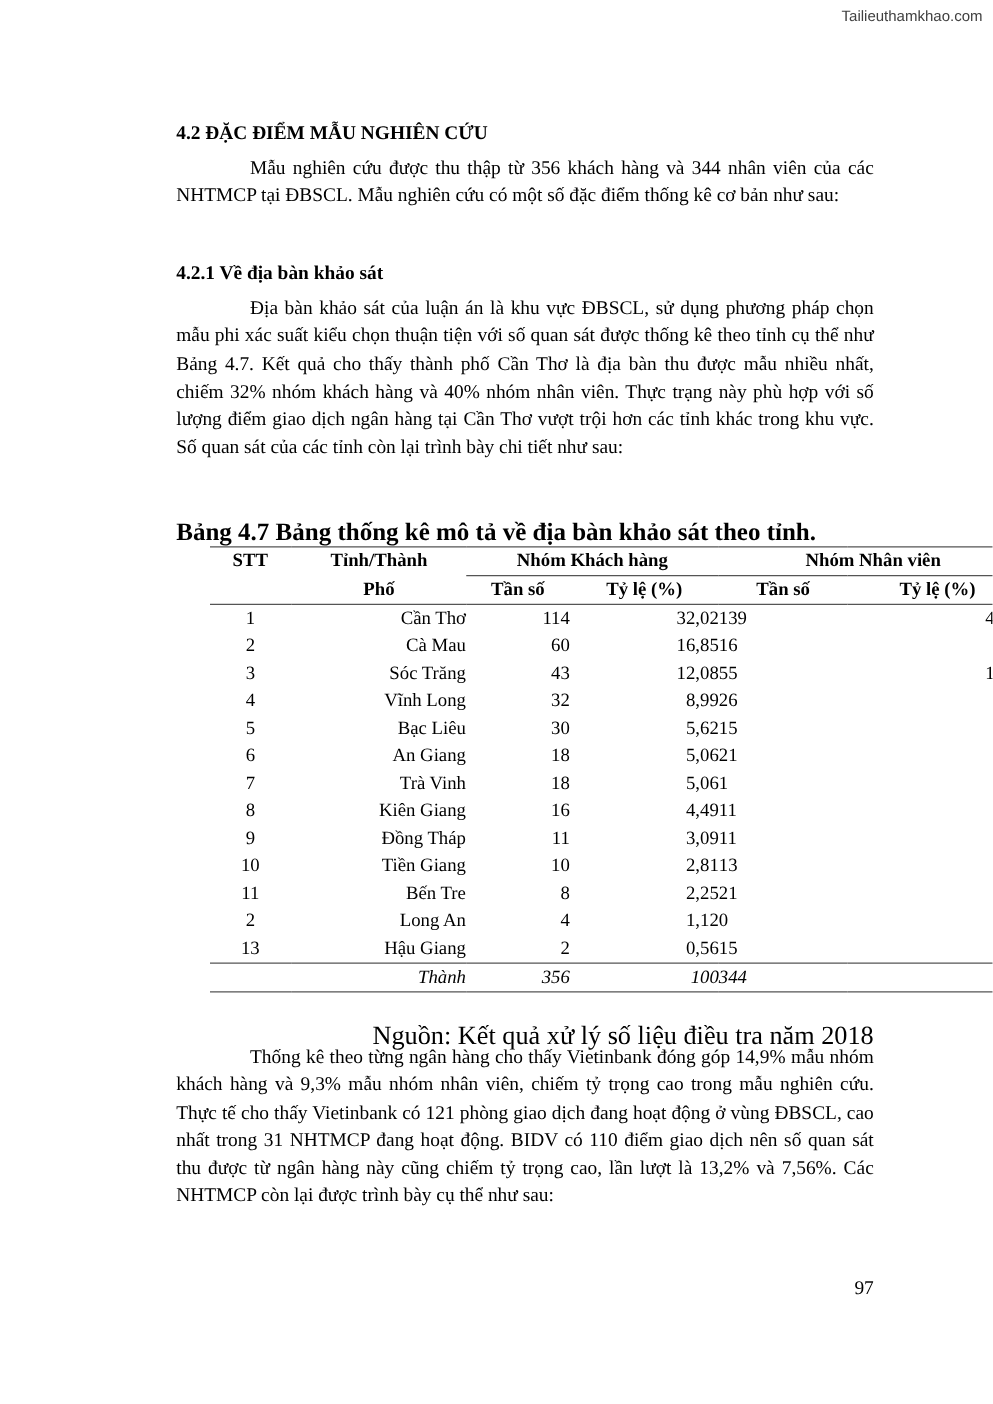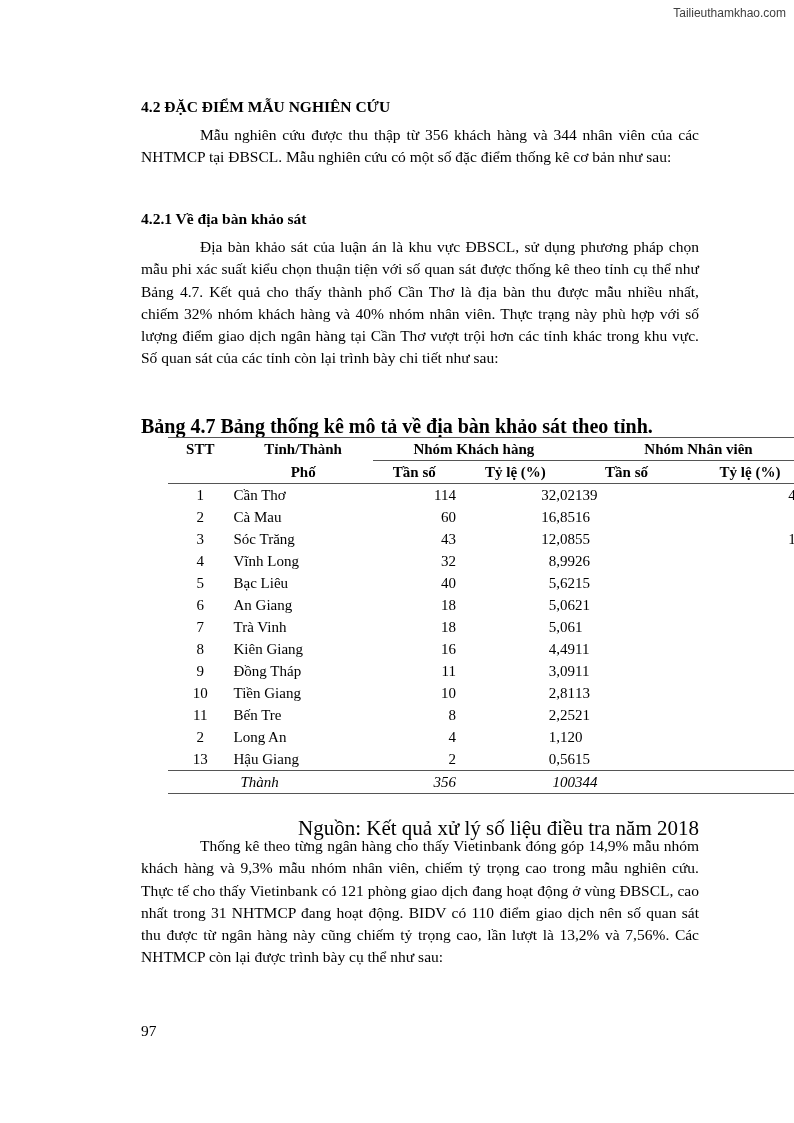--- a/index.html
+++ b/index.html
@@ -12,28 +12,28 @@
   .para { position:absolute; left:0; width:558px; font-size:15.5px; line-height:22.3px; text-align:justify; }
   .para .indent { display:inline-block; width:59px; }
   .h3 { position:absolute; left:0; font-weight:bold; font-size:15.5px; }
   .caption { position:absolute; top:415px; left:0; font-weight:bold; font-size:20px; white-space:nowrap; }
   table.t { position:absolute; top:437px; left:27px; width:654px; border-collapse:collapse; font-size:15px; }
   table.t td, table.t th { padding:0; height:22px; line-height:22px; }
   table.t th { font-weight:bold; }
   .bt { border-top:1.3px solid #555; }
   .bb { border-bottom:1.3px solid #555; }
   .c-stt { width:52px; text-align:center; }
-  .c-name { width:105px; text-align:left; padding-left:1px !important; }
+  .c-name { width:105px; text-align:right; padding-left:1px !important; }
   .c-n { width:67px; text-align:right; }
   .c-p { width:96px; text-align:right; }
   .c-n2 { width:83px; text-align:left; }
   .c-p2 { width:116px; text-align:right; }
   .ital td { font-style:italic; }
   .source { position:absolute; top:816px; right:0; font-size:21px; white-space:nowrap; }
-  .pageno { position:absolute; top:1022px; left:0; width:558px; text-align:left; font-size:15.5px; }
+  .pageno { position:absolute; top:1022px; left:0; width:558px; text-align:right; font-size:15.5px; }
 </style>
 </head>
 <body>
 
 <div class="watermark">Tailieuthamkhao.com</div>
 
 <div class="page">
   <div class="h2">4.2 ĐẶC ĐIỂM MẪU NGHIÊN CỨU</div>
 
   <div class="para" style="top:124px;"><span class="indent"></span><span>Mẫu nghiên cứu được thu thập từ 356 khách hàng và 344 nhân viên của các NHTMCP tại ĐBSCL. Mẫu nghiên cứu có một số đặc điểm thống kê cơ bản như sau:</span></div>
@@ -90,21 +90,21 @@
           <td class="c-stt">4</td>
           <td class="c-name">Vĩnh Long</td>
           <td class="c-n">32</td>
           <td class="c-p">8,99</td>
           <td class="c-n2">26</td>
           <td class="c-p2">7,56</td>
         </tr>
         <tr>
           <td class="c-stt">5</td>
           <td class="c-name">Bạc Liêu</td>
-          <td class="c-n">40</td>
+          <td class="c-n">30</td>
           <td class="c-p">5,62</td>
           <td class="c-n2">15</td>
           <td class="c-p2">4,36</td>
         </tr>
         <tr>
           <td class="c-stt">6</td>
           <td class="c-name">An Giang</td>
           <td class="c-n">18</td>
           <td class="c-p">5,06</td>
           <td class="c-n2">21</td>

